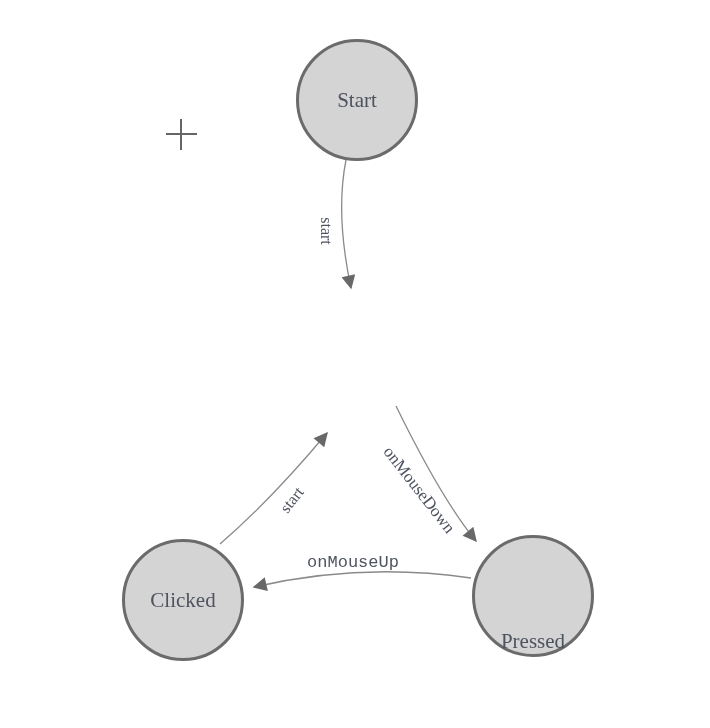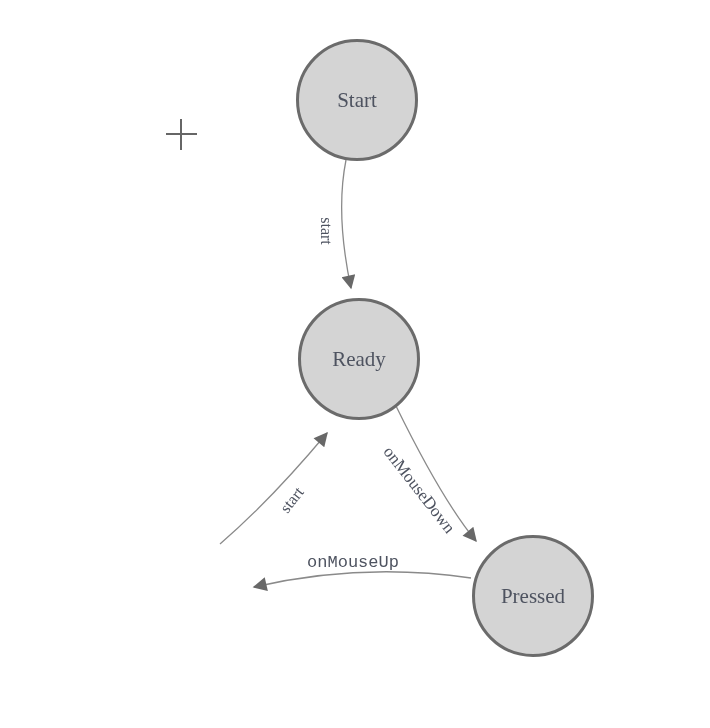--- a/index.html
+++ b/index.html
@@ -54,21 +54,21 @@
     pointer-events: none;
   }
   .edge-label.big { font-size: 17px; }
   #label-start-ready   { left: 326px; top: 231px; transform: translate(-50%,-50%) rotate(90deg); }
   #label-onmousedown   { left: 419px; top: 490px; transform: translate(-50%,-50%) rotate(52deg); }
   #label-onmouseup     { left: 353px; top: 562px; transform: translate(-50%,-50%); font-family: Liberation Mono, monospace; }
   #label-clicked-ready { left: 292px; top: 500px; transform: translate(-50%,-50%) rotate(-52deg); }
   #node-start   { left: 296px; top: 39px; }
   #node-ready   { left: 298px; top: 298px; }
   #node-clicked { left: 122px; top: 539px; }
-  #node-pressed { left: 472px; top: 535px; }
+  #node-pressed { left: 472px; top: 535px; align-items: flex-end; }
 </style>
 </head>
 <body>
 
 <div class="canvas">
 
   <svg class="edges-svg" viewBox="0 0 710 728" xmlns="http://www.w3.org/2000/svg">
     <defs>
       <marker id="arrow" viewBox="0 0 10 10" refX="9" refY="5" markerWidth="17" markerHeight="14" orient="auto" markerUnits="userSpaceOnUse">
         <path d="M0,0 L10,5 L0,10 z" fill="#686868"></path>
@@ -94,22 +94,22 @@
   <div class="edge-label big" id="label-onmousedown">onMouseDown</div>
 
   <div class="edge-label big" id="label-onmouseup">onMouseUp</div>
 
   <div class="edge-label" id="label-clicked-ready">start</div>
 
   <div class="state-node" id="node-start">
     <span class="node-label">Start</span>
   </div>
 
-  <div class="state-node" id="node-ready">
-    <span class="node-label">Ready</span>
+
+  <div class="state-node" id="node-clicked">
+    <span class="node-label">Clicked</span>
   </div>
-
 
   <div class="state-node" id="node-pressed">
     <span class="node-label">Pressed</span>
   </div>
 
 </div>
 
 </body></html>

